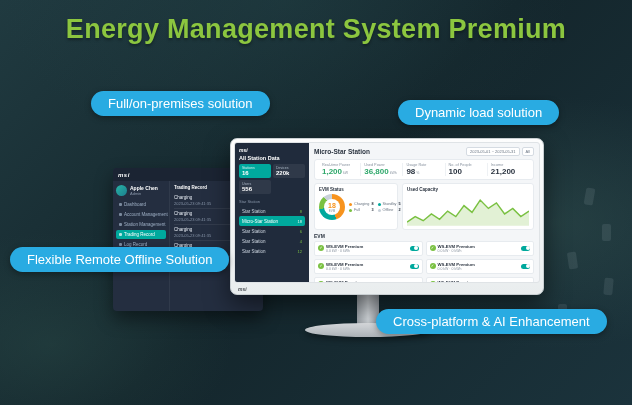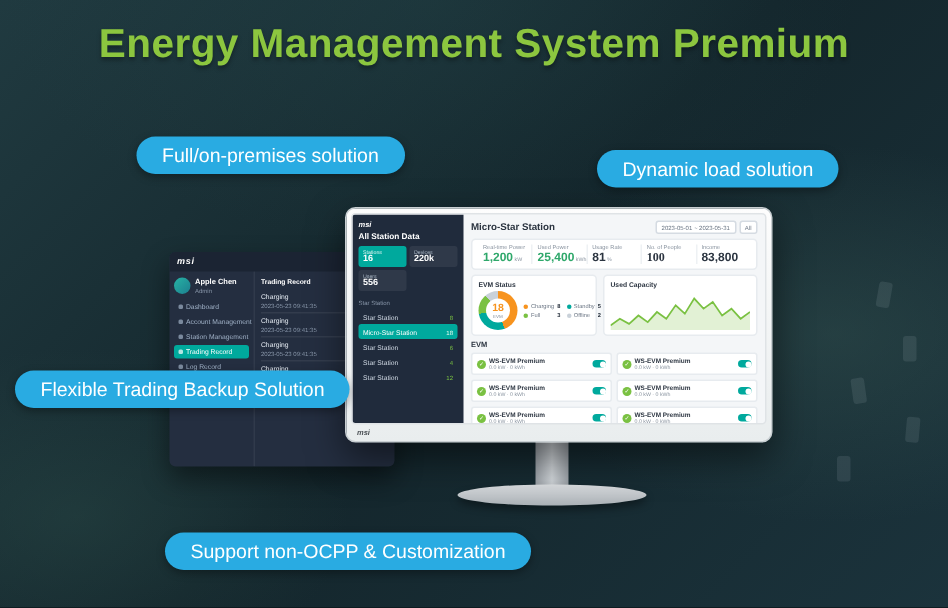--- a/index.html
+++ b/index.html
@@ -34,21 +34,21 @@
   .bp-table-col{flex:1;padding:4px}
   .bp-rec-title{font-size:4.5px;color:#fff;font-weight:bold;margin-bottom:3px}
   .bp-rec{border-bottom:1px solid rgba(255,255,255,.07);padding:2px 0}
   .bp-rec-top{display:flex;justify-content:space-between;font-size:4.5px;color:#e6ecf3}
   .bp-rec-val{color:#7AC142}
   .bp-rec-time{font-size:4px;color:#8795a8;margin-top:1px}
 
   
   .stand-neck{position:absolute;left:357px;top:290px;width:22px;height:36px;background:linear-gradient(90deg,#9aa0a6,#cfd4d8,#9aa0a6);z-index:2}
   .stand-base{position:absolute;left:305px;top:323px;width:126px;height:14px;border-radius:50%;background:linear-gradient(#d9dcdf,#aab0b5);box-shadow:0 3px 6px rgba(0,0,0,.4);z-index:2}
-  .monitor{position:absolute;left:230px;top:138px;width:285px;z-index:3}
+  .monitor{position:absolute;left:230px;top:138px;width:314px;z-index:3}
   .bezel{background:linear-gradient(#fdfdfd,#e9edee);border:1px solid #c9cfd2;border-radius:7px;padding:3px 3px 0;box-shadow:0 10px 24px rgba(0,0,0,.5)}
   .screen{display:flex;height:141px;background:#f4f6f8;border-radius:3px;overflow:hidden;border:1px solid #dfe3e6}
   .chin{height:11px;display:flex;align-items:center;padding-left:4px}
   .chin-brand{font-size:5px;font-weight:bold;font-style:italic;color:#4a4f54}
 
   
   .dsb{width:74px;background:#202b3c;padding:4px;color:#d7dfe9;flex:none;display:flex;flex-direction:column;overflow:hidden}
   .dsb-brand{font-size:5px;font-weight:bold;font-style:italic;color:#fff;margin-bottom:2px}
   .dsb-title{font-size:5.5px;font-weight:bold;color:#fff;margin-bottom:3px;white-space:nowrap}
   .dsb-stats{display:grid;grid-template-columns:1fr 1fr;gap:2px;margin-bottom:3px}
@@ -246,42 +246,42 @@
             <div class="dm-stat">
               <div class="dm-stat-label">Real-time Power</div>
               <div class="dm-stat-valrow">
                   <span class="dm-stat-value" style="color: rgb(47, 168, 107);">1,200</span>
                   <span class="dm-stat-unit">kW</span>
                 </div>
             </div>
             <div class="dm-stat">
               <div class="dm-stat-label">Used Power</div>
               <div class="dm-stat-valrow">
-                  <span class="dm-stat-value" style="color: rgb(47, 168, 107);">25,400</span>
+                  <span class="dm-stat-value" style="color: rgb(47, 168, 107);">36,800</span>
                   <span class="dm-stat-unit">kWh</span>
                 </div>
             </div>
             <div class="dm-stat">
               <div class="dm-stat-label">Usage Rate</div>
               <div class="dm-stat-valrow">
-                  <span class="dm-stat-value" style="color: rgb(43, 52, 64);">81</span>
+                  <span class="dm-stat-value" style="color: rgb(43, 52, 64);">98</span>
                   <span class="dm-stat-unit">%</span>
                 </div>
             </div>
             <div class="dm-stat">
               <div class="dm-stat-label">No. of People</div>
               <div class="dm-stat-valrow">
-                  <span class="dm-stat-value" style="color: rgb(43, 52, 64); font-family: Liberation Serif, serif;">100</span>
+                  <span class="dm-stat-value" style="color: rgb(43, 52, 64);">100</span>
                   <span class="dm-stat-unit"></span>
                 </div>
             </div>
             <div class="dm-stat">
               <div class="dm-stat-label">Income</div>
               <div class="dm-stat-valrow">
-                  <span class="dm-stat-value" style="color: rgb(43, 52, 64);">83,800</span>
+                  <span class="dm-stat-value" style="color: rgb(43, 52, 64);">21,200</span>
                   <span class="dm-stat-unit"></span>
                 </div>
             </div>
           </div>
 
           <div class="dm-cards">
             <div class="card card-evm">
               <div class="card-title">EVM Status</div>
               <div class="gauge-wrap">
                 <div class="gauge" style="background: conic-gradient(rgb(247, 147, 30) 0deg, rgb(247, 147, 30) 160deg, rgb(0, 169, 157) 160deg, rgb(0, 169, 157) 260deg, rgb(122, 193, 66) 260deg, rgb(122, 193, 66) 320deg, rgb(201, 209, 217) 320deg, rgb(201, 209, 217) 360deg);">
@@ -379,17 +379,17 @@
 
       </div>
       <div class="chin">
         <span class="chin-brand">msi</span>
       </div>
     </div>
   </div>
 
   <div class="pill" id="pill-cloud">Full/on-premises solution</div>
   <div class="pill" id="pill-load">Dynamic load solution</div>
-  <div class="pill" id="pill-backup">Flexible Trading Backup Solution</div>
-  <div class="pill" id="pill-support">Support non-OCPP &amp; Customization</div>
+  <div class="pill" id="pill-backup">Flexible Remote Offline Solution</div>
+  <div class="pill" id="pill-cross">Cross-platform &amp; AI Enhancement</div>
 
   <div class="title">Energy Management System Premium</div>
 </div>
 
 </body></html>

